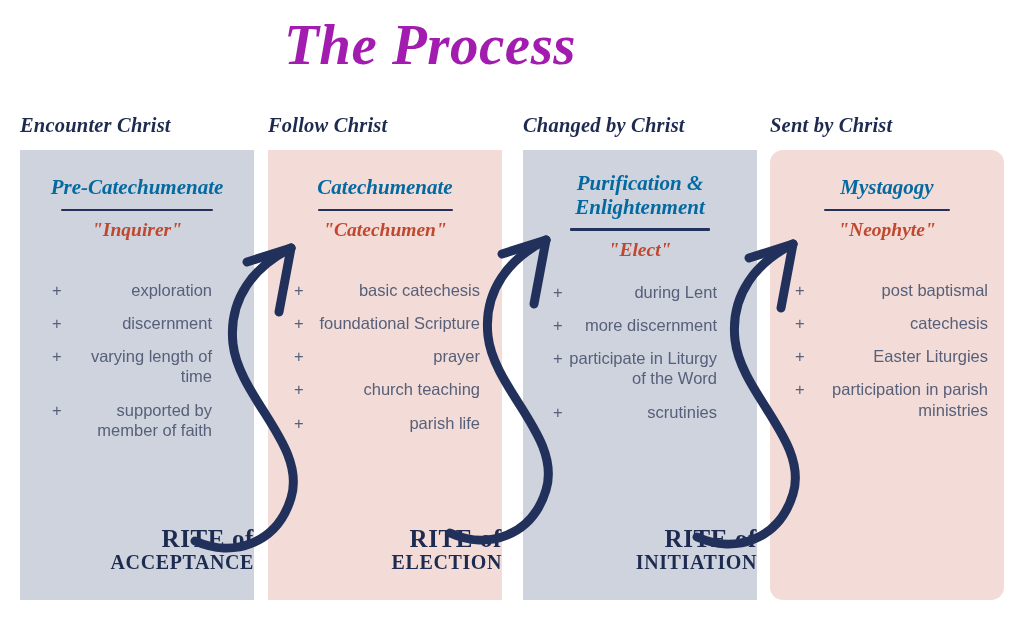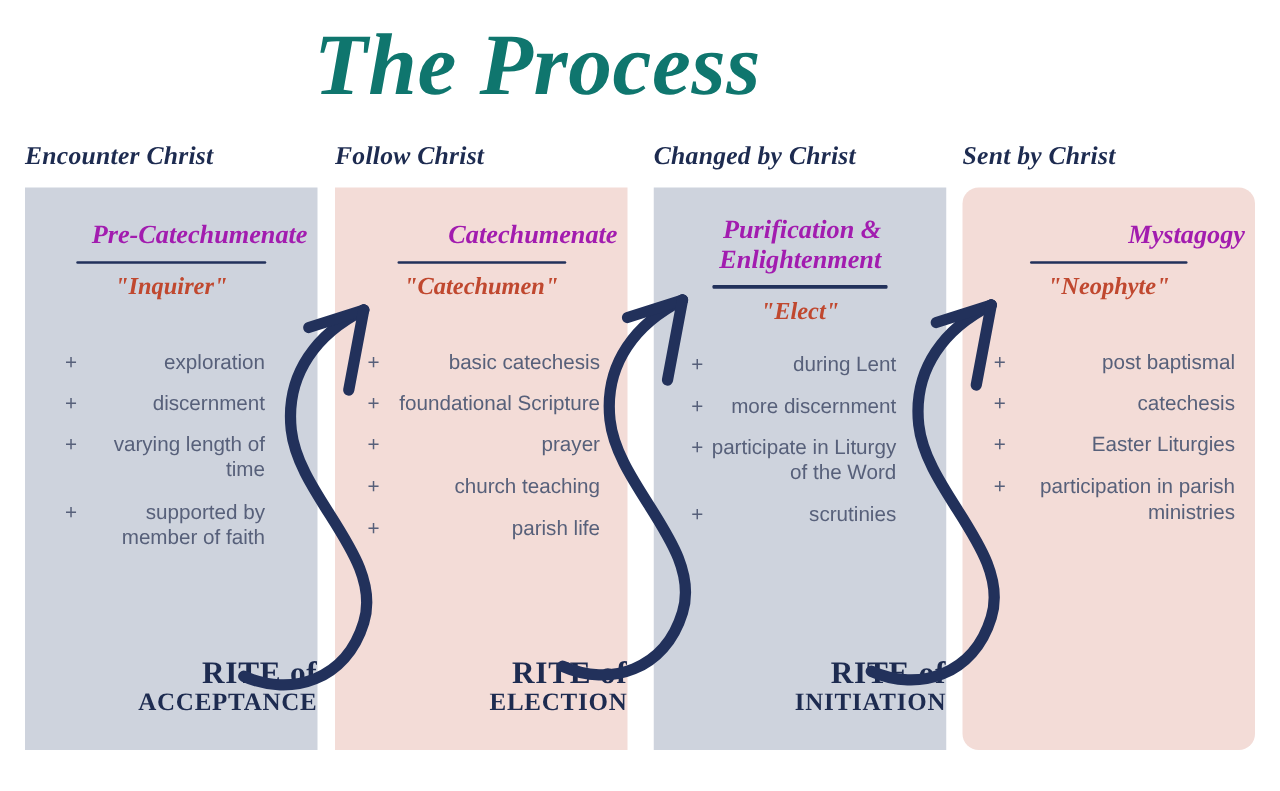--- a/index.html
+++ b/index.html
@@ -24,23 +24,23 @@
   
   .page-title {
     position: absolute;
     top: 14px;
     left: 0;
     width: 860px;
     text-align: center;
     font-family: "Liberation Serif", "DejaVu Serif", serif;
     font-style: italic;
     font-weight: 700;
-    font-size: 70px;
+    font-size: 57px;
     letter-spacing: 0.5px;
-    color: #0f766e;
+    color: #a21caf;
     line-height: 1.1;
   }
 
   
   .col-header {
     position: absolute;
     top: 114px;
     text-align: left;
     font-family: "Liberation Serif", "DejaVu Serif", serif;
     font-style: italic;
@@ -57,26 +57,26 @@
     height: 450px;
     box-sizing: border-box;
     padding: 0;
     overflow: hidden;
   }
   .col-box.blue  { background: #ced3dd; }
   .col-box.pink  { background: #f3dcd7; }
 
   .stage-name {
     width: 100%;
-    text-align: right;
+    text-align: center;
     font-family: "Liberation Serif", "DejaVu Serif", serif;
     font-style: italic;
     font-weight: 700;
     font-size: 21px;
-    color: #a21caf;
+    color: #0369a1;
     line-height: 1.12;
     margin-top: 26px;
     padding: 0 8px;
     box-sizing: border-box;
   }
 
   .divider {
     height: 2.5px;
     background: #22315b;
     margin: 9px auto 0 auto;

